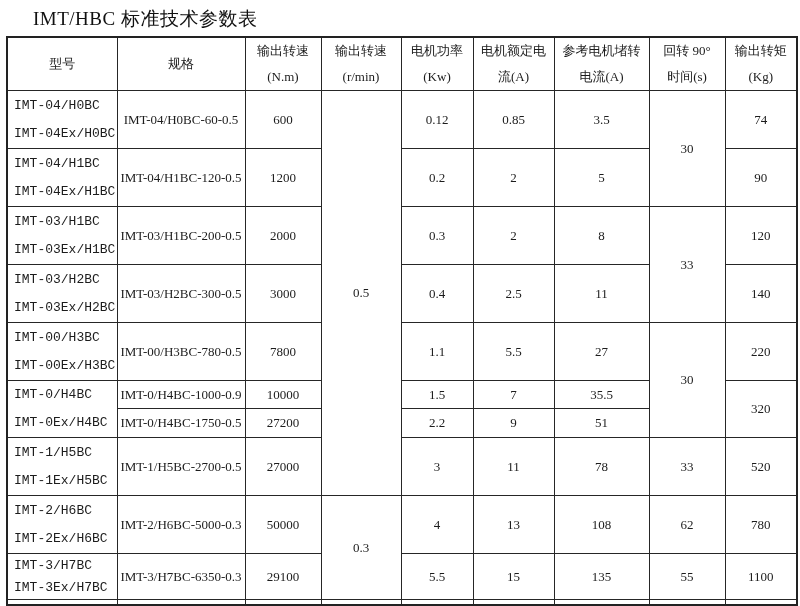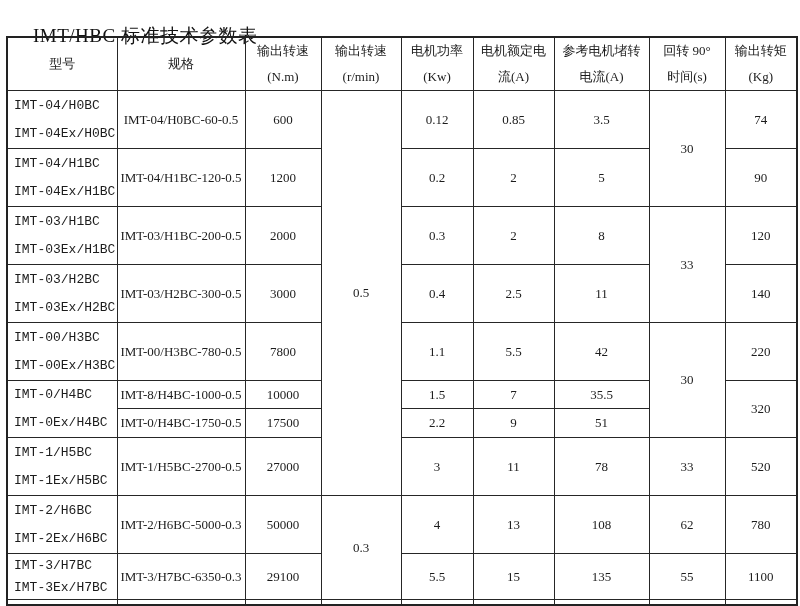--- a/index.html
+++ b/index.html
@@ -13,21 +13,21 @@
     overflow: hidden;
   }
   .page {
     position: relative;
     width: 800px;
     height: 606px;
   }
   .title {
     position: absolute;
     left: 33px;
-    top: 23px;
+    top: 6px;
     font-size: 19px;
     letter-spacing: 0.5px;
     color: #111;
     white-space: nowrap;
   }
   table.params {
     position: absolute;
     left: 6px;
     top: 36px;
     width: 790px;
@@ -172,41 +172,41 @@
 
     <tr class="h-tall">
       <td class="model-cell">
         <div>IMT-00/H3BC</div>
         <div>IMT-00Ex/H3BC</div>
       </td>
       <td>IMT-00/H3BC-780-0.5</td>
       <td>7800</td>
       <td>1.1</td>
       <td>5.5</td>
-      <td>42</td>
+      <td>27</td>
       <td rowspan="3">30</td>
       <td>220</td>
     </tr>
 
     <tr class="h-short1">
       <td class="model-cell" rowspan="2">
         <div>IMT-0/H4BC</div>
         <div>IMT-0Ex/H4BC</div>
       </td>
-      <td>IMT-8/H4BC-1000-0.5</td>
+      <td>IMT-0/H4BC-1000-0.9</td>
       <td>10000</td>
       <td>1.5</td>
       <td>7</td>
       <td>35.5</td>
       <td rowspan="2">320</td>
     </tr>
 
     <tr class="h-short2">
       <td>IMT-0/H4BC-1750-0.5</td>
-      <td>17500</td>
+      <td>27200</td>
       <td>2.2</td>
       <td>9</td>
       <td>51</td>
     </tr>
 
     <tr class="h-tall">
       <td class="model-cell">
         <div>IMT-1/H5BC</div>
         <div>IMT-1Ex/H5BC</div>
       </td>

